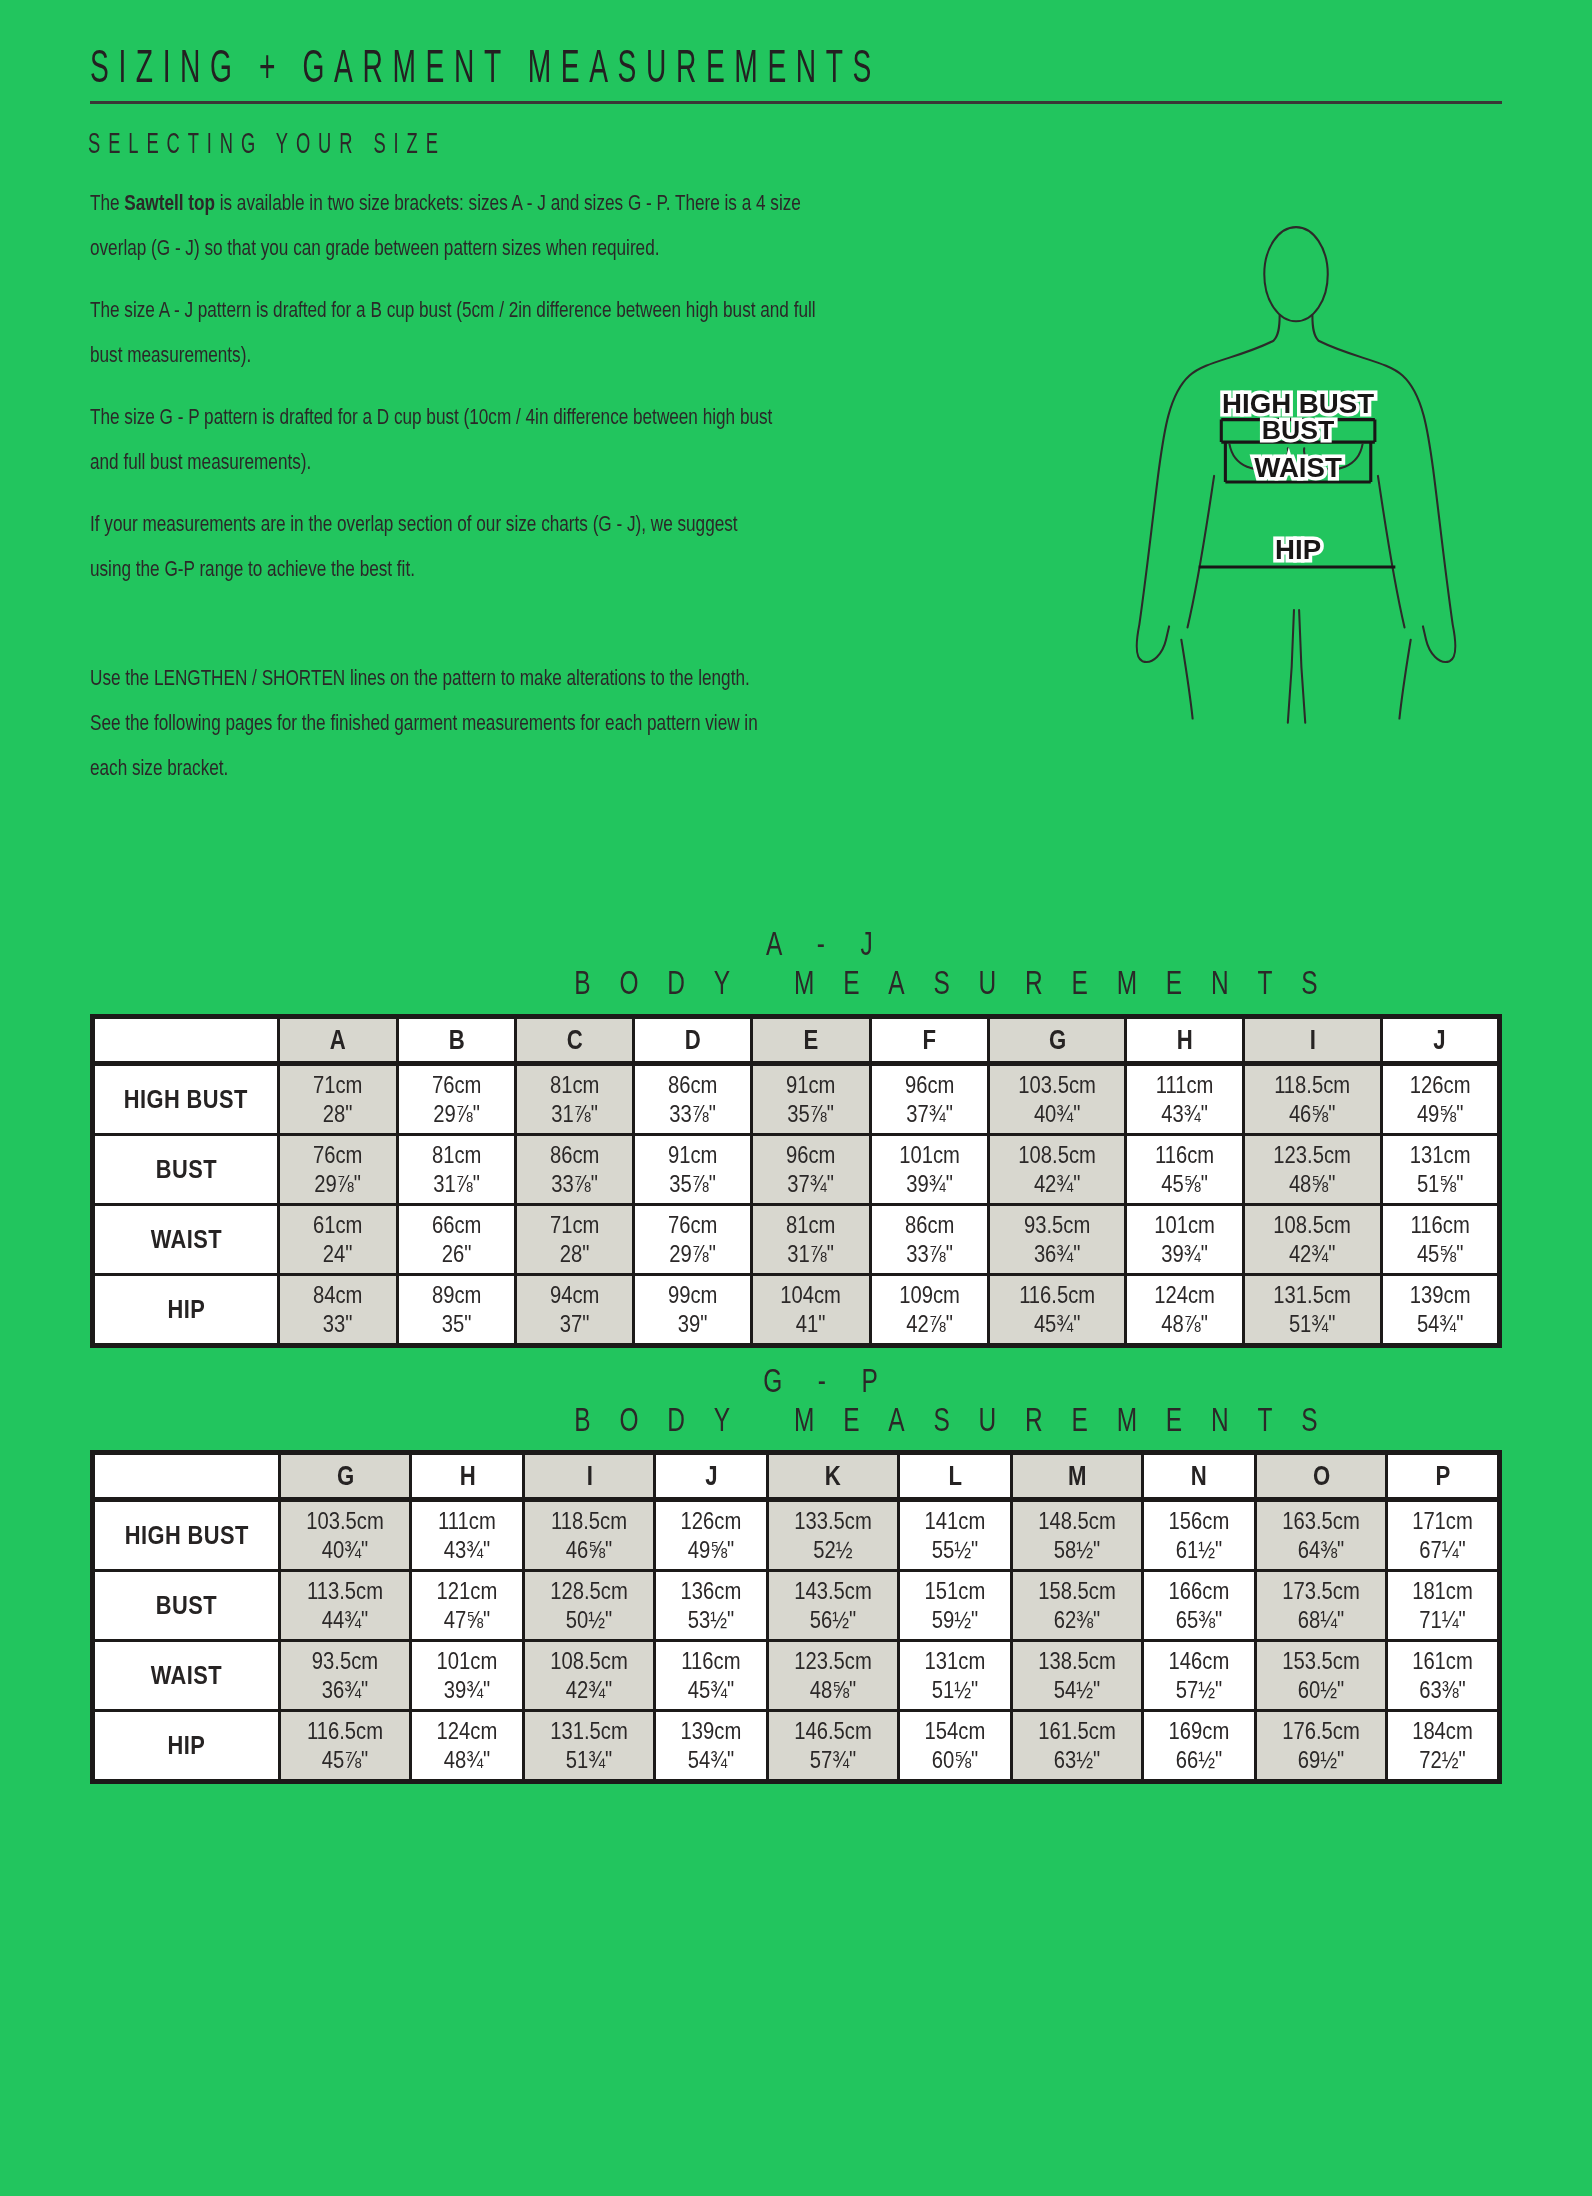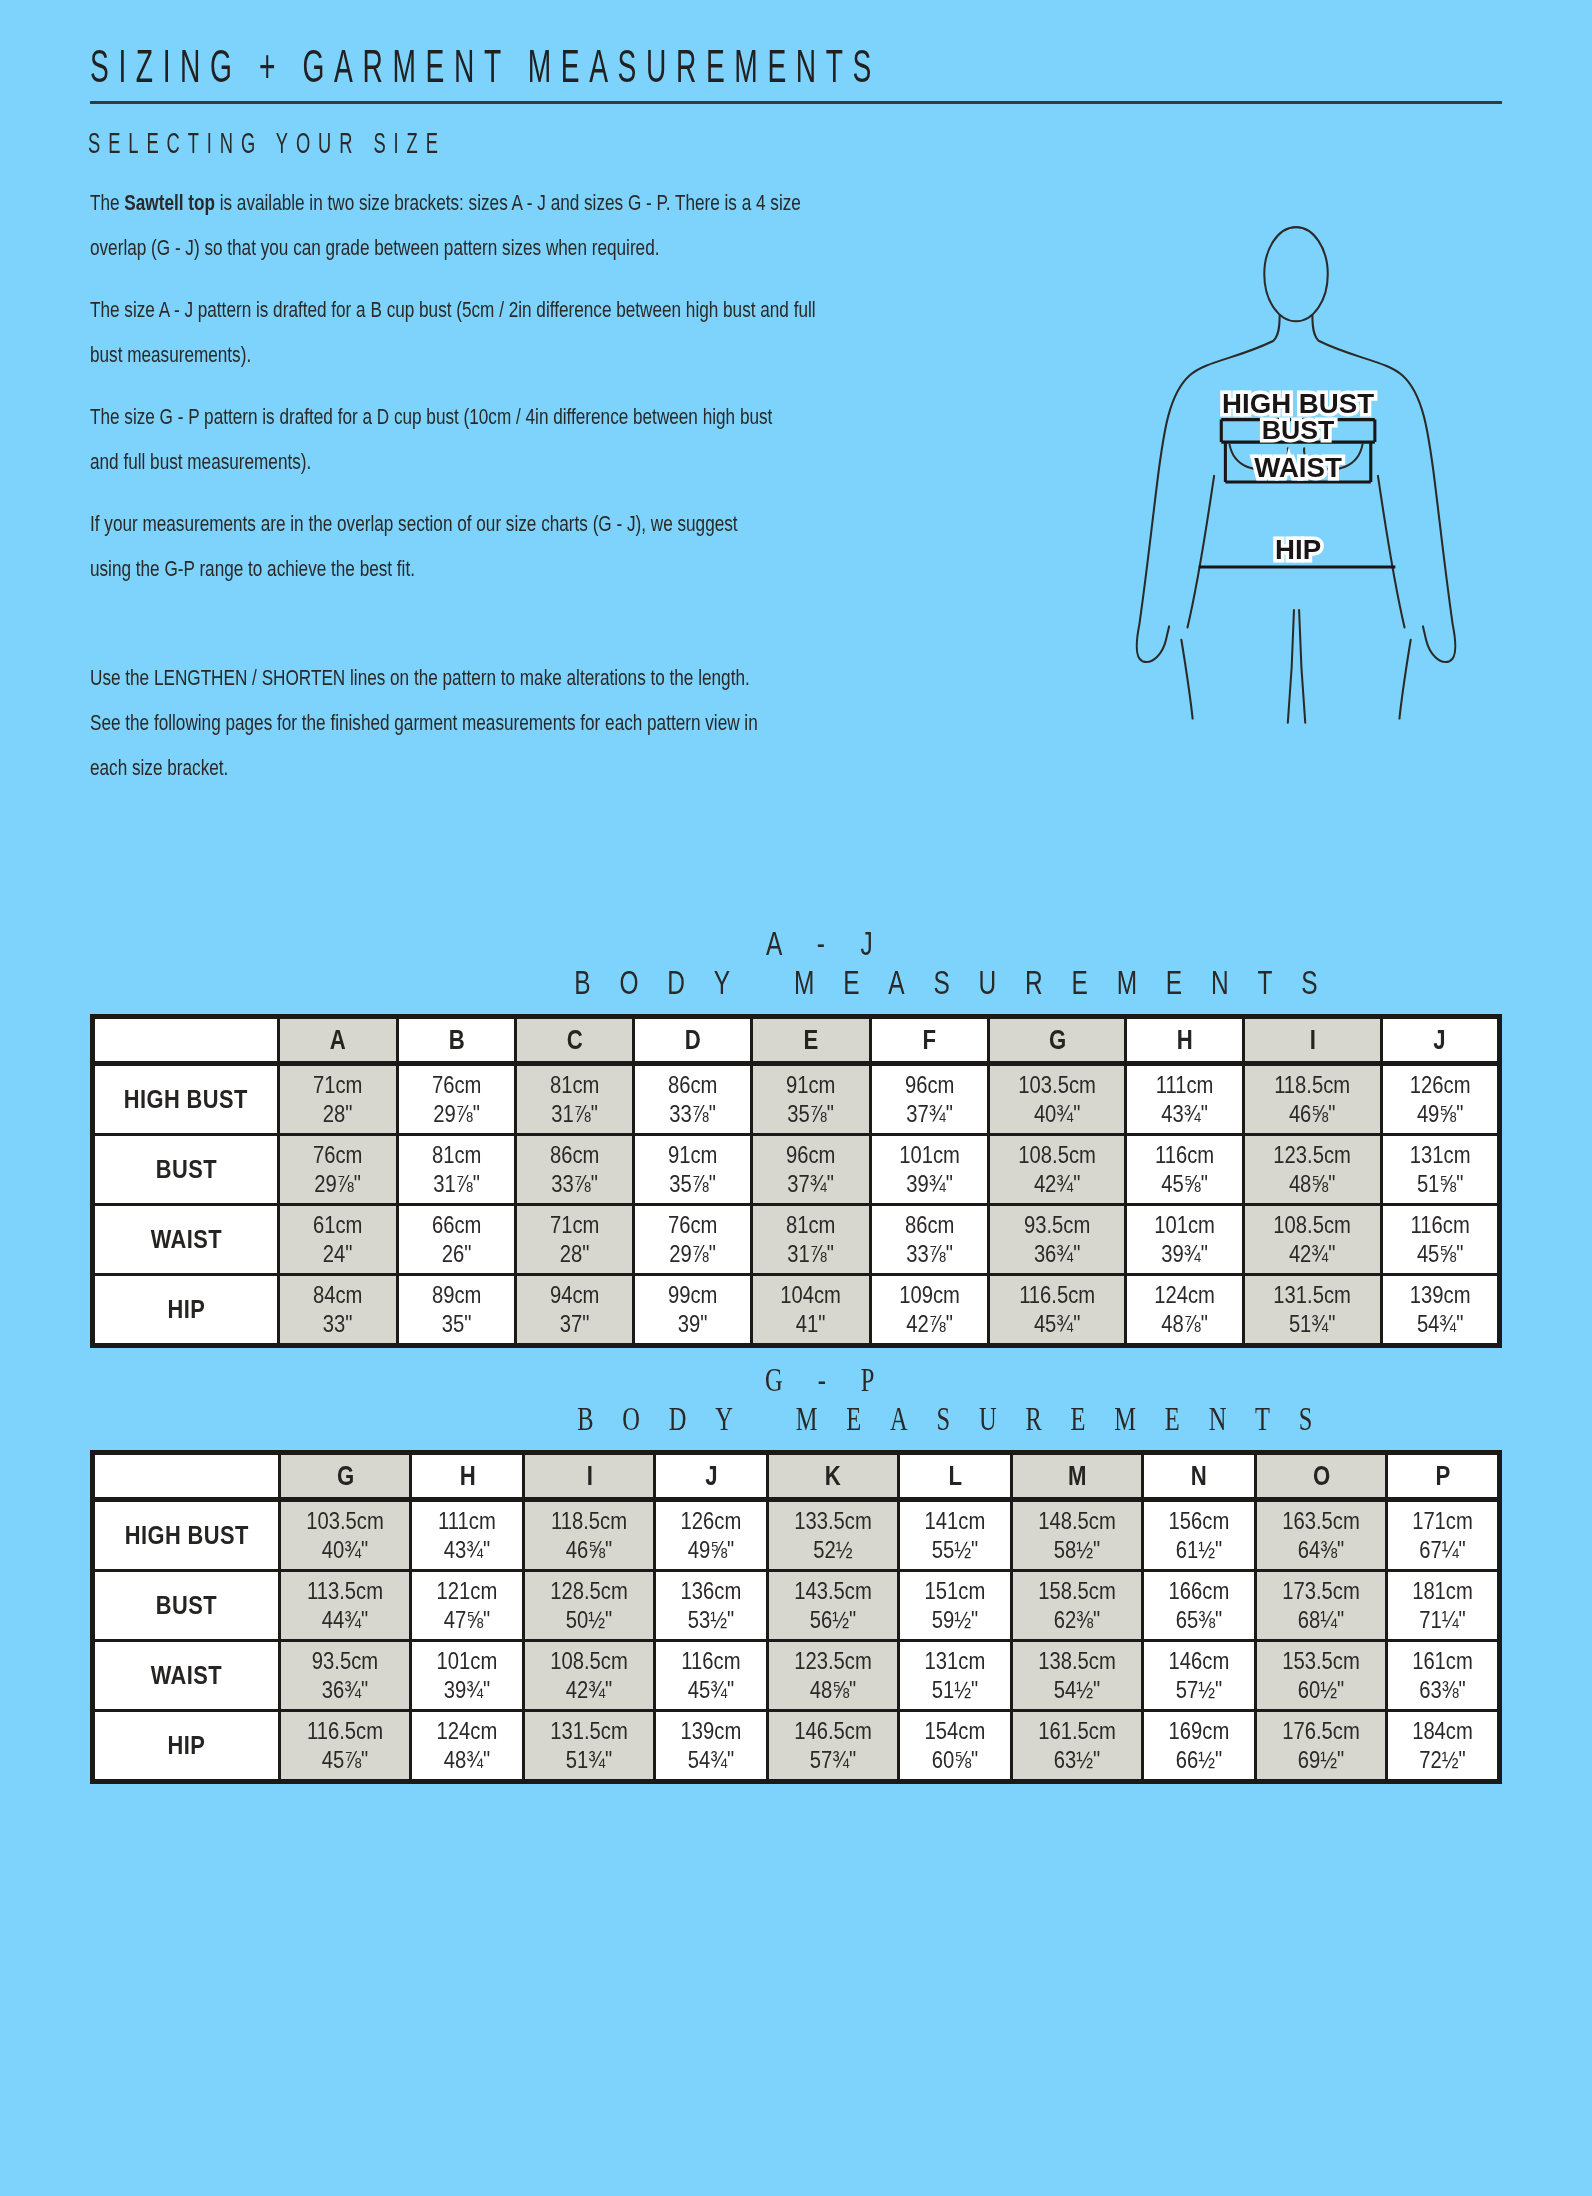--- a/index.html
+++ b/index.html
@@ -3,21 +3,21 @@
 <meta charset="utf-8">
 <style>
   :root{
     --ink:#262323;
     --border:#1c1a19;
     --shade:#d8d7cf;
     --rule:#3a3736;
   }
   html,body{margin:0;padding:0;background:#ffffff;}
   body{width:1592px;height:2196px;position:relative;font-family:"Liberation Sans","DejaVu Sans",sans-serif;color:var(--ink);}
-  .page{position:absolute;inset:0;background:#7dd3fc;overflow:hidden;}
+  .page{position:absolute;inset:0;background:#22c55e;overflow:hidden;}
 
   
   .title{position:absolute;left:90px;top:38px;margin:0;font-size:47px;font-weight:500;
          letter-spacing:16px;white-space:nowrap;transform:scaleX(0.60);transform-origin:0 0;color:#232021;}
   .title-rule{position:absolute;left:90px;top:101px;width:1412px;height:3px;background:var(--rule);border:0;margin:0;}
   .section-heading{position:absolute;left:88px;top:126px;margin:0;font-size:30px;font-weight:400;
          letter-spacing:13px;white-space:nowrap;transform:scaleX(0.61);transform-origin:0 0;color:#2b2828;}
 
   
   .text-col{position:absolute;left:90px;top:180px;width:945px;font-size:22px;line-height:45px;
@@ -37,21 +37,21 @@
              text-anchor:middle;paint-order:stroke;stroke:#ffffff;stroke-width:7;}
 
   
   .table-heading{position:absolute;left:90px;width:1412px;text-align:center;color:#2b2828;}
   .table-heading .range{display:inline-block;font-size:34px;font-weight:400;letter-spacing:20px;
         transform:scaleX(0.72);transform-origin:100% 0;margin-right:-14px;line-height:36px;}
   .table-heading .subtitle{display:block;}
   .table-heading .subtitle span{display:inline-block;font-size:34px;font-weight:400;letter-spacing:40px;
         transform:scaleX(0.72);transform-origin:100% 0;margin-right:-29px;line-height:42px;white-space:nowrap;}
   #heading-1{top:925px;}
-  #heading-2{top:1362px;font-family:Liberation Serif, serif;}
+  #heading-2{top:1362px;}
 
   
   table.meas{position:absolute;left:90px;width:1412px;border-collapse:collapse;table-layout:fixed;
              background:#fff;border:5px solid var(--border);}
   #table-1{top:1014px;}
   #table-2{top:1450px;}
   .meas th,.meas td{border:3px solid var(--border);text-align:center;vertical-align:middle;padding:0;}
   .meas thead th{height:42px;border-bottom:5px solid var(--border);}
   .meas thead .col-letter{display:inline-block;font-size:27px;font-weight:700;transform:scaleX(0.82);}
   .meas tbody th{height:67px;}

